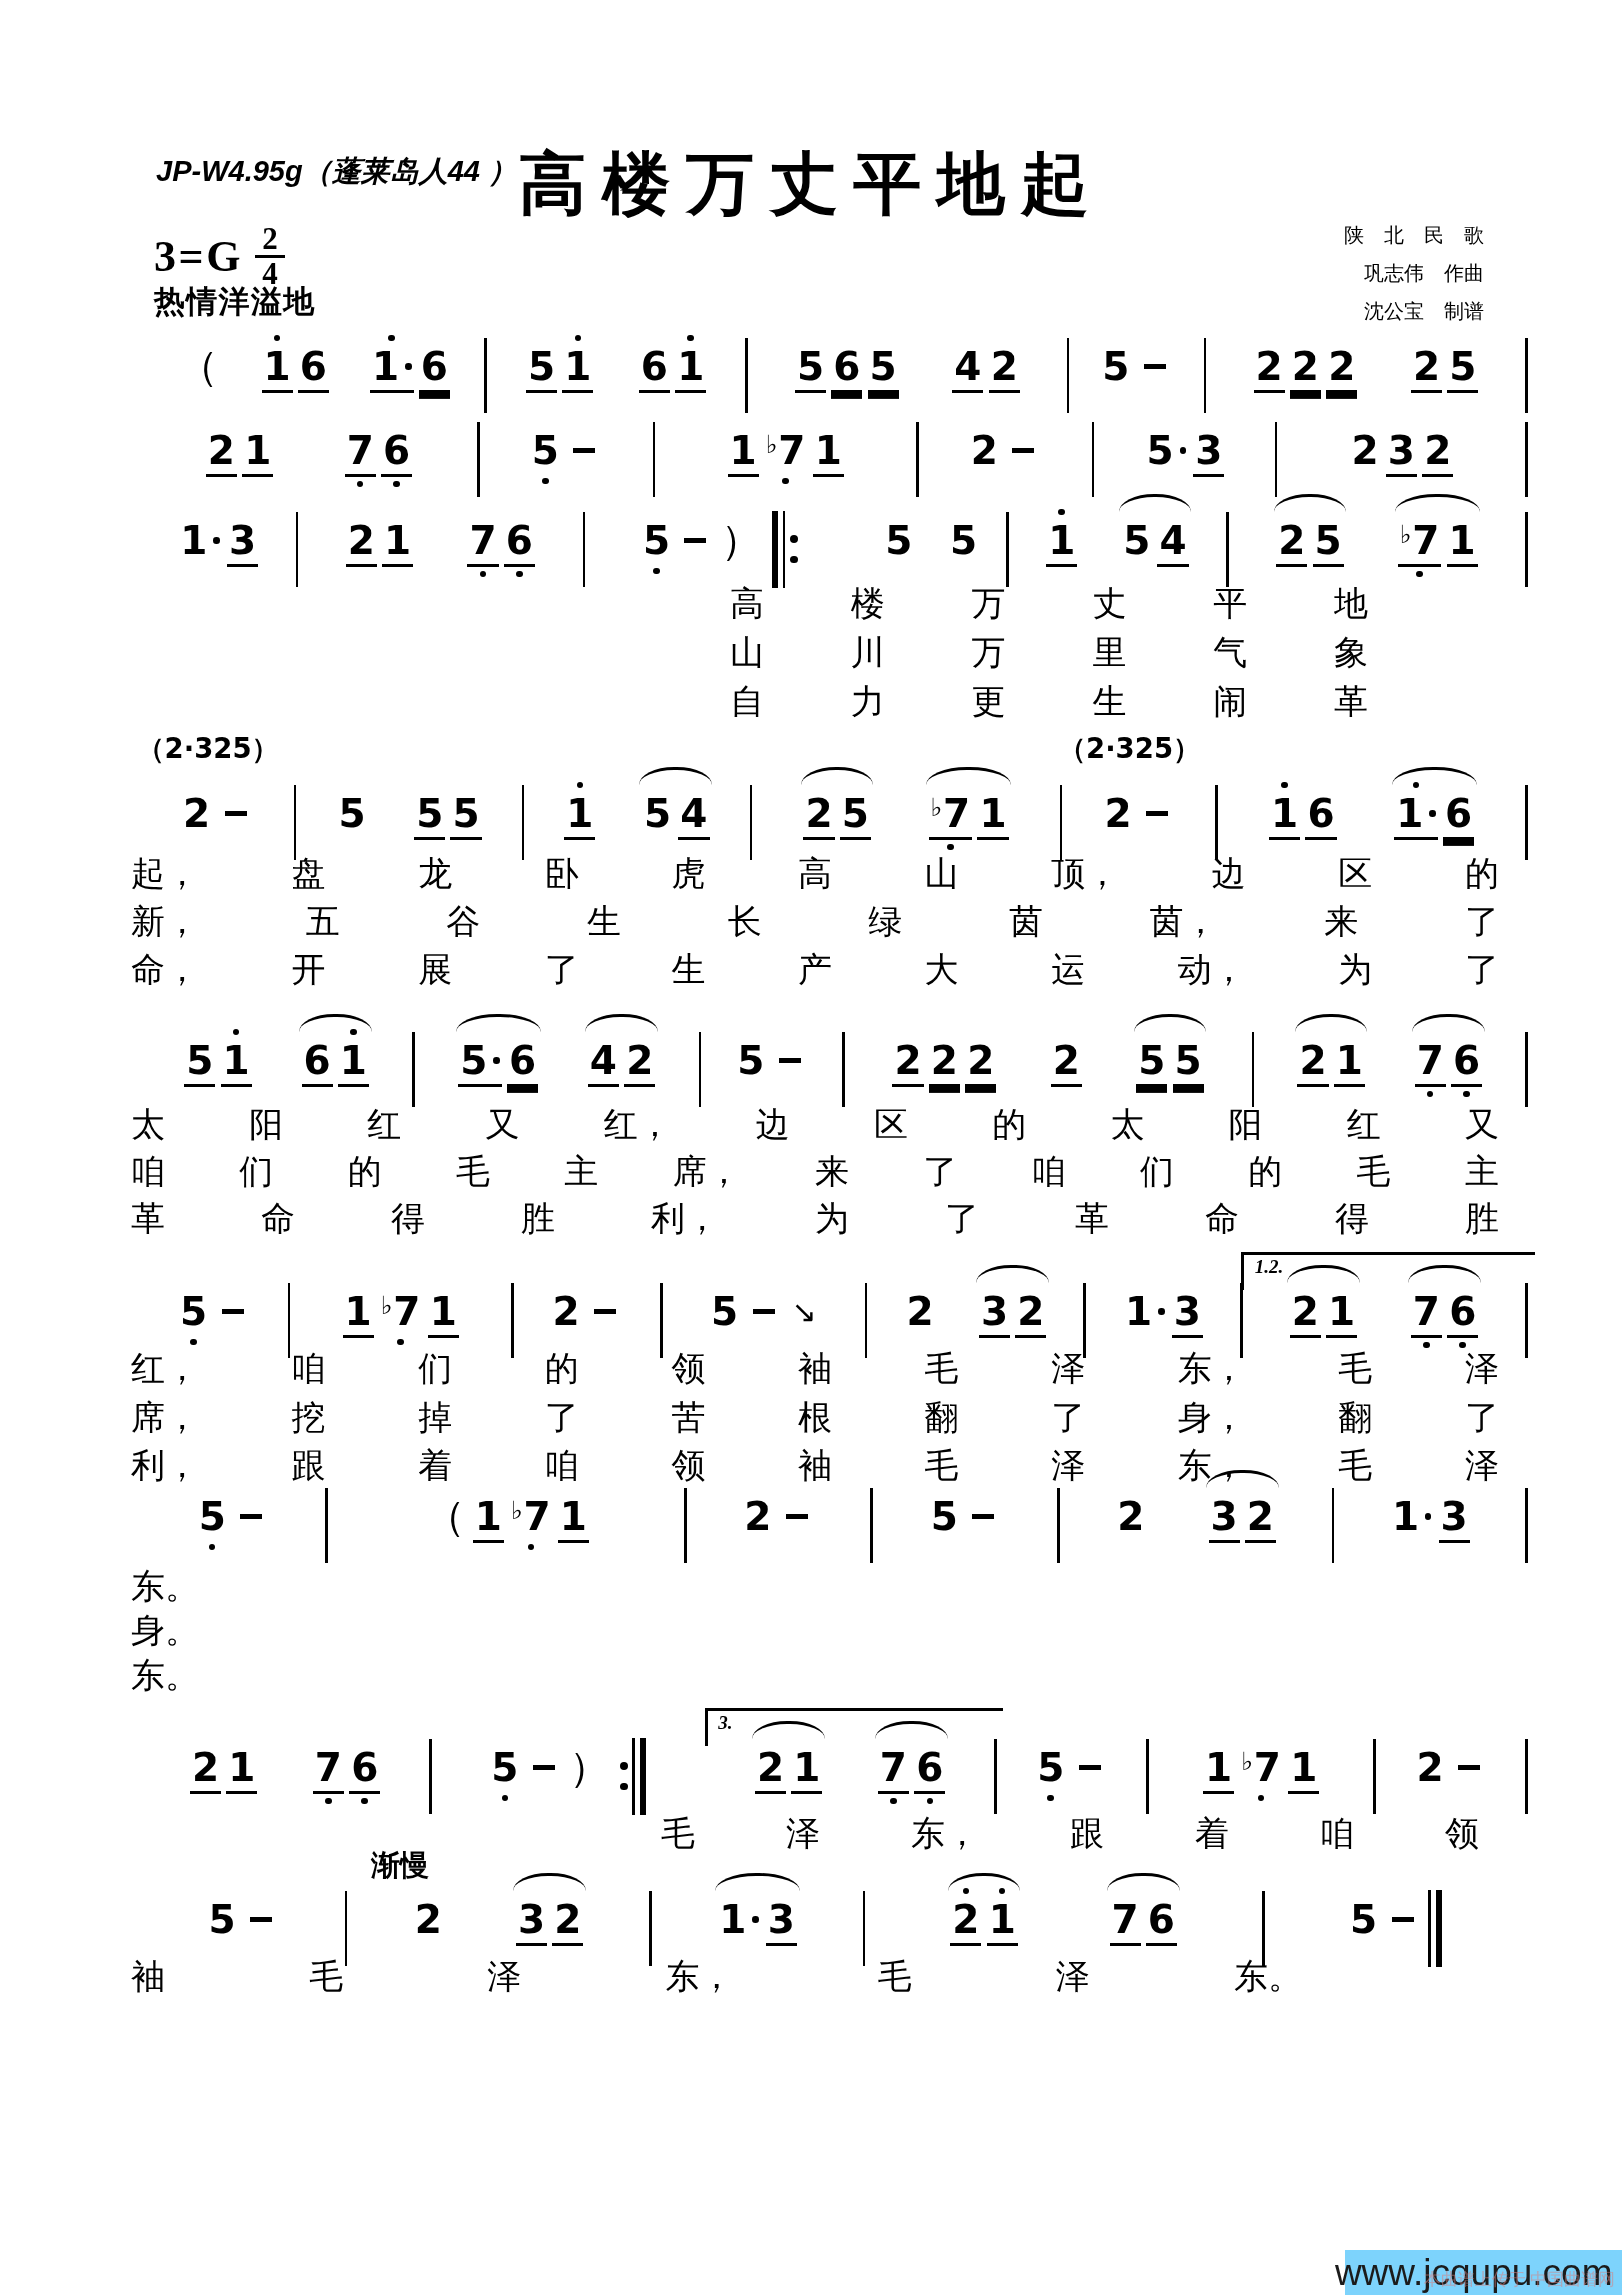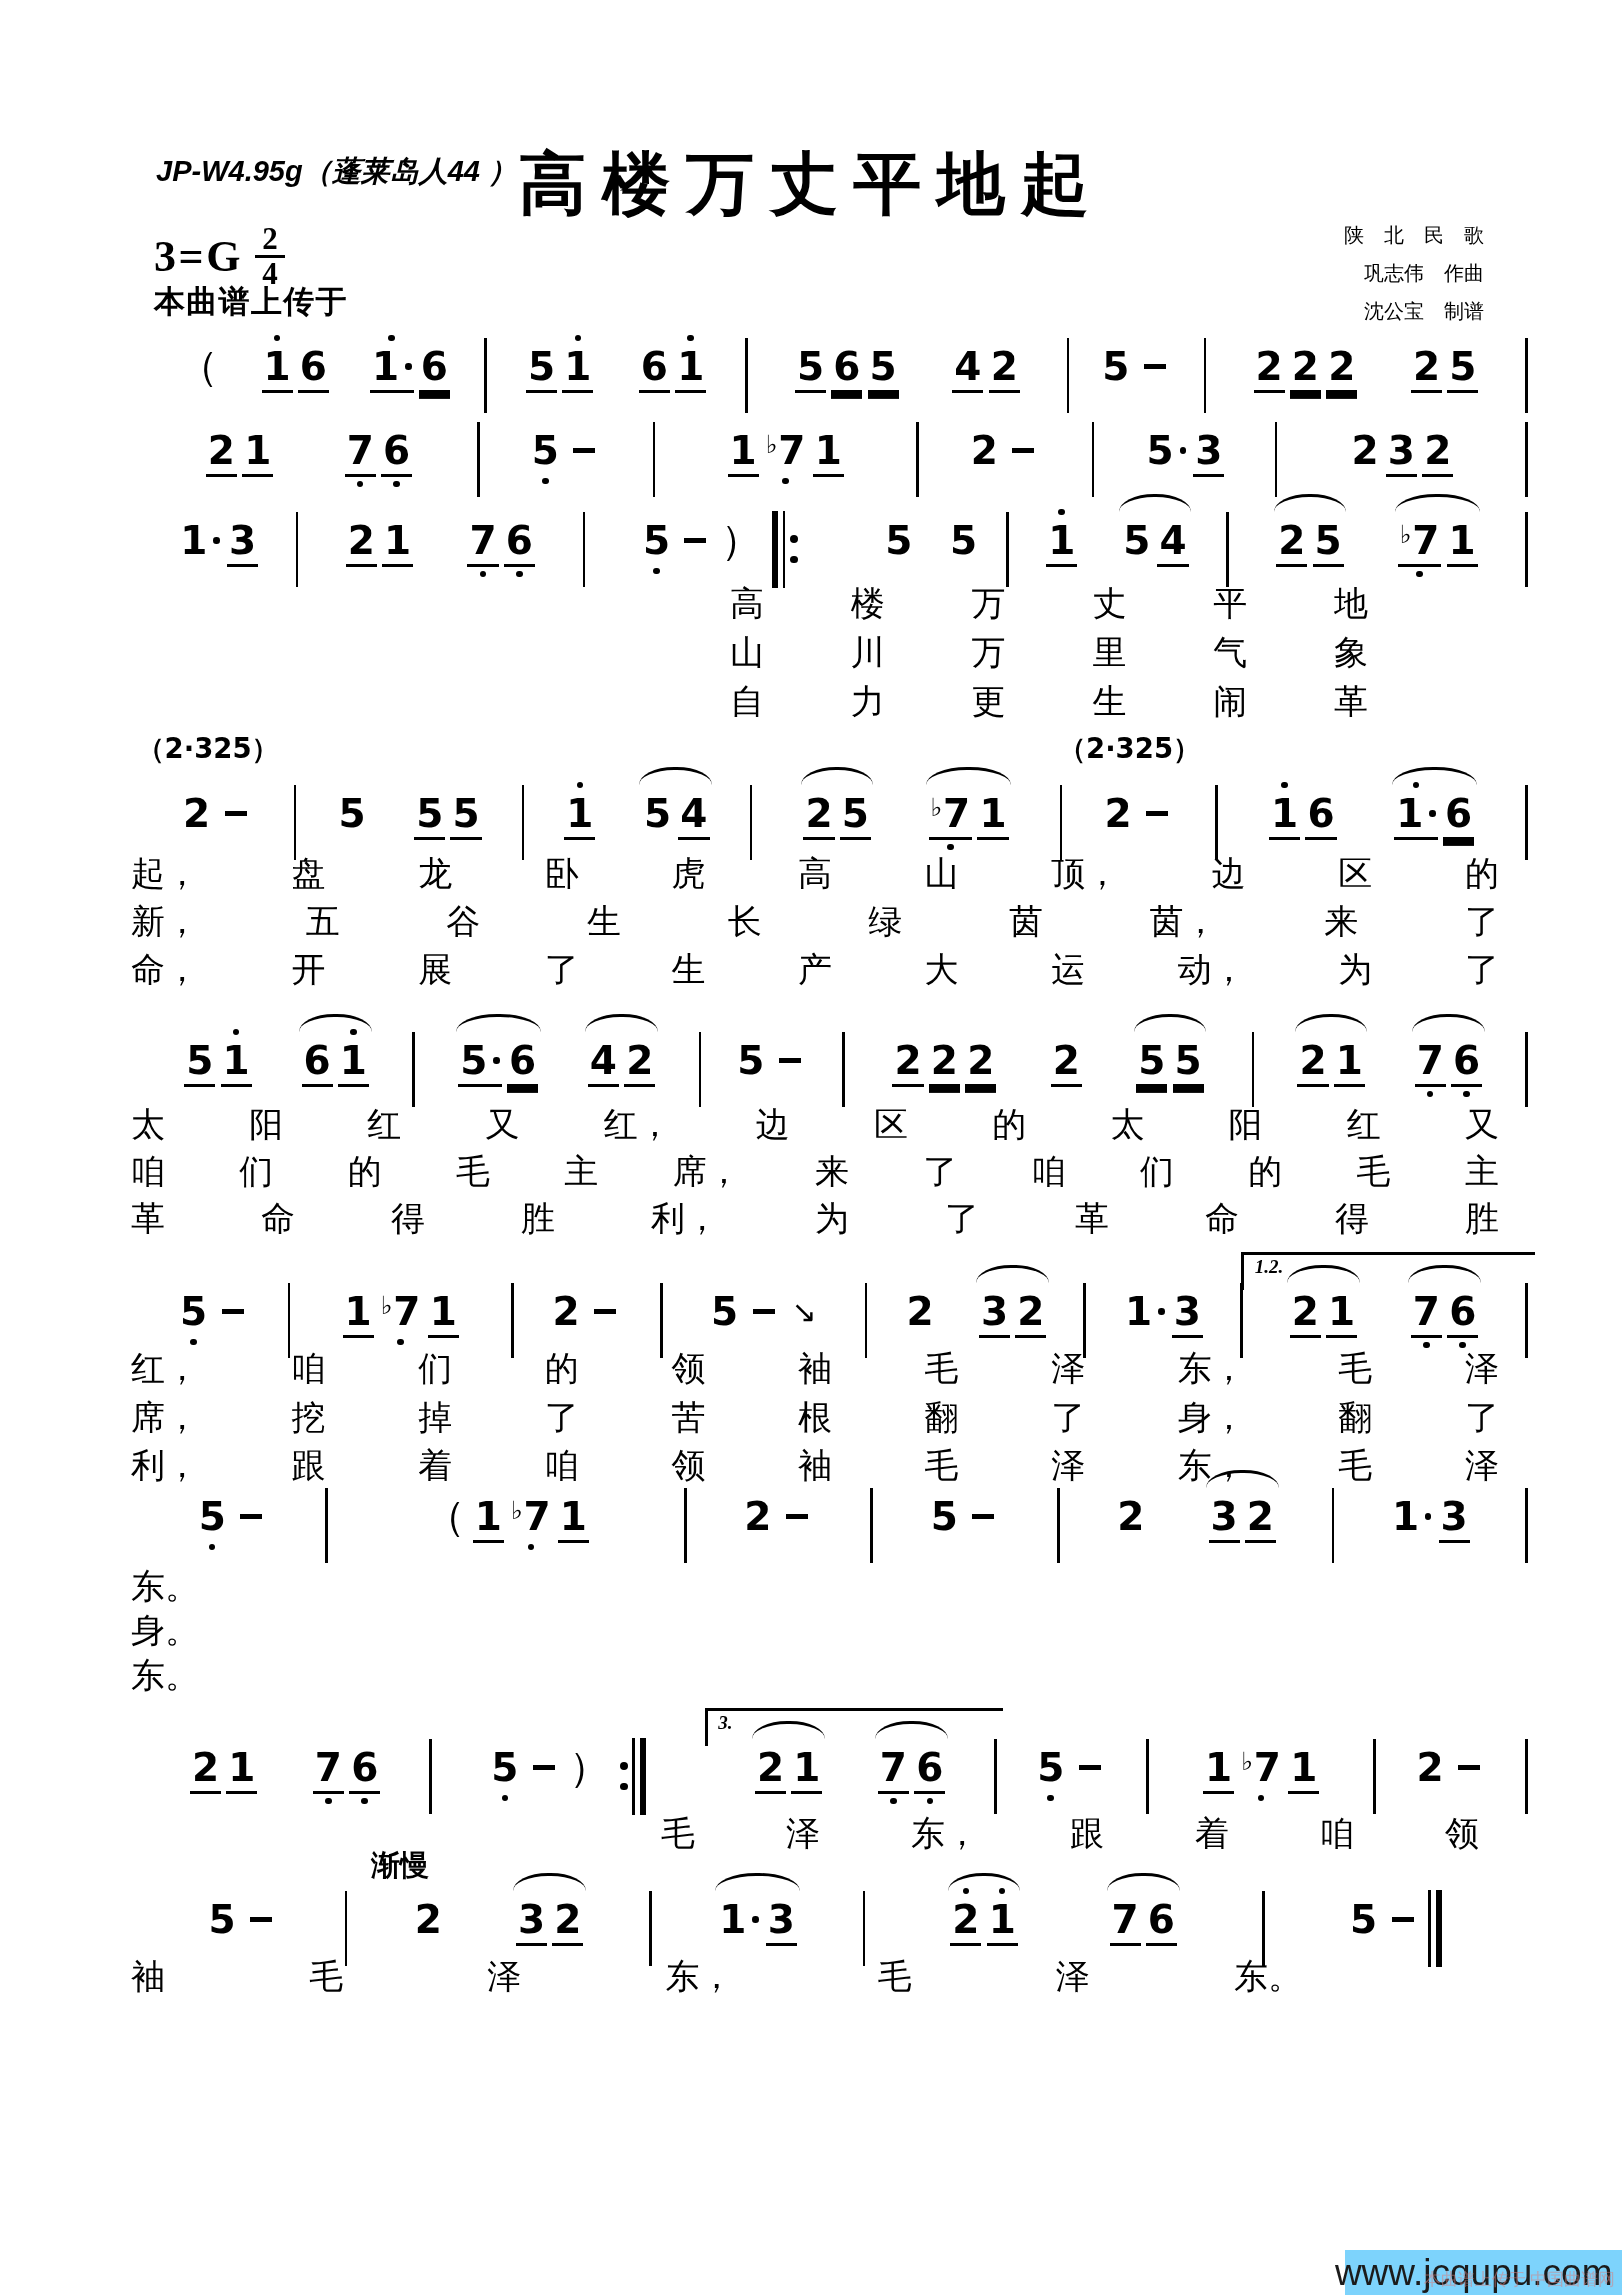--- a/index.html
+++ b/index.html
@@ -72,21 +72,21 @@
     <div>沈公宝　制谱</div>
   </div>
   <div class="keyrow">
     <span class="keysig">3=G</span>
     <span class="meter">
       <span class="mnum">2</span>
       <span class="mbar"></span>
       <span class="mden">4</span>
     </span>
   </div>
-  <div class="tempotext">本曲谱上传于</div>
+  <div class="tempotext">热情洋溢地</div>
 
   <div class="footer-bar">
     <a class="footer-url" href="#">www.jcqupu.com</a>
   </div>
   <div class="watermark">本曲谱上传于 中国曲谱网</div>
 <div class="system" style="top: 330px;">
       <div class="music-row">
         <div class="measure" style="flex-grow: 4.6;">
           <div class="groups">
             <div class="group">

